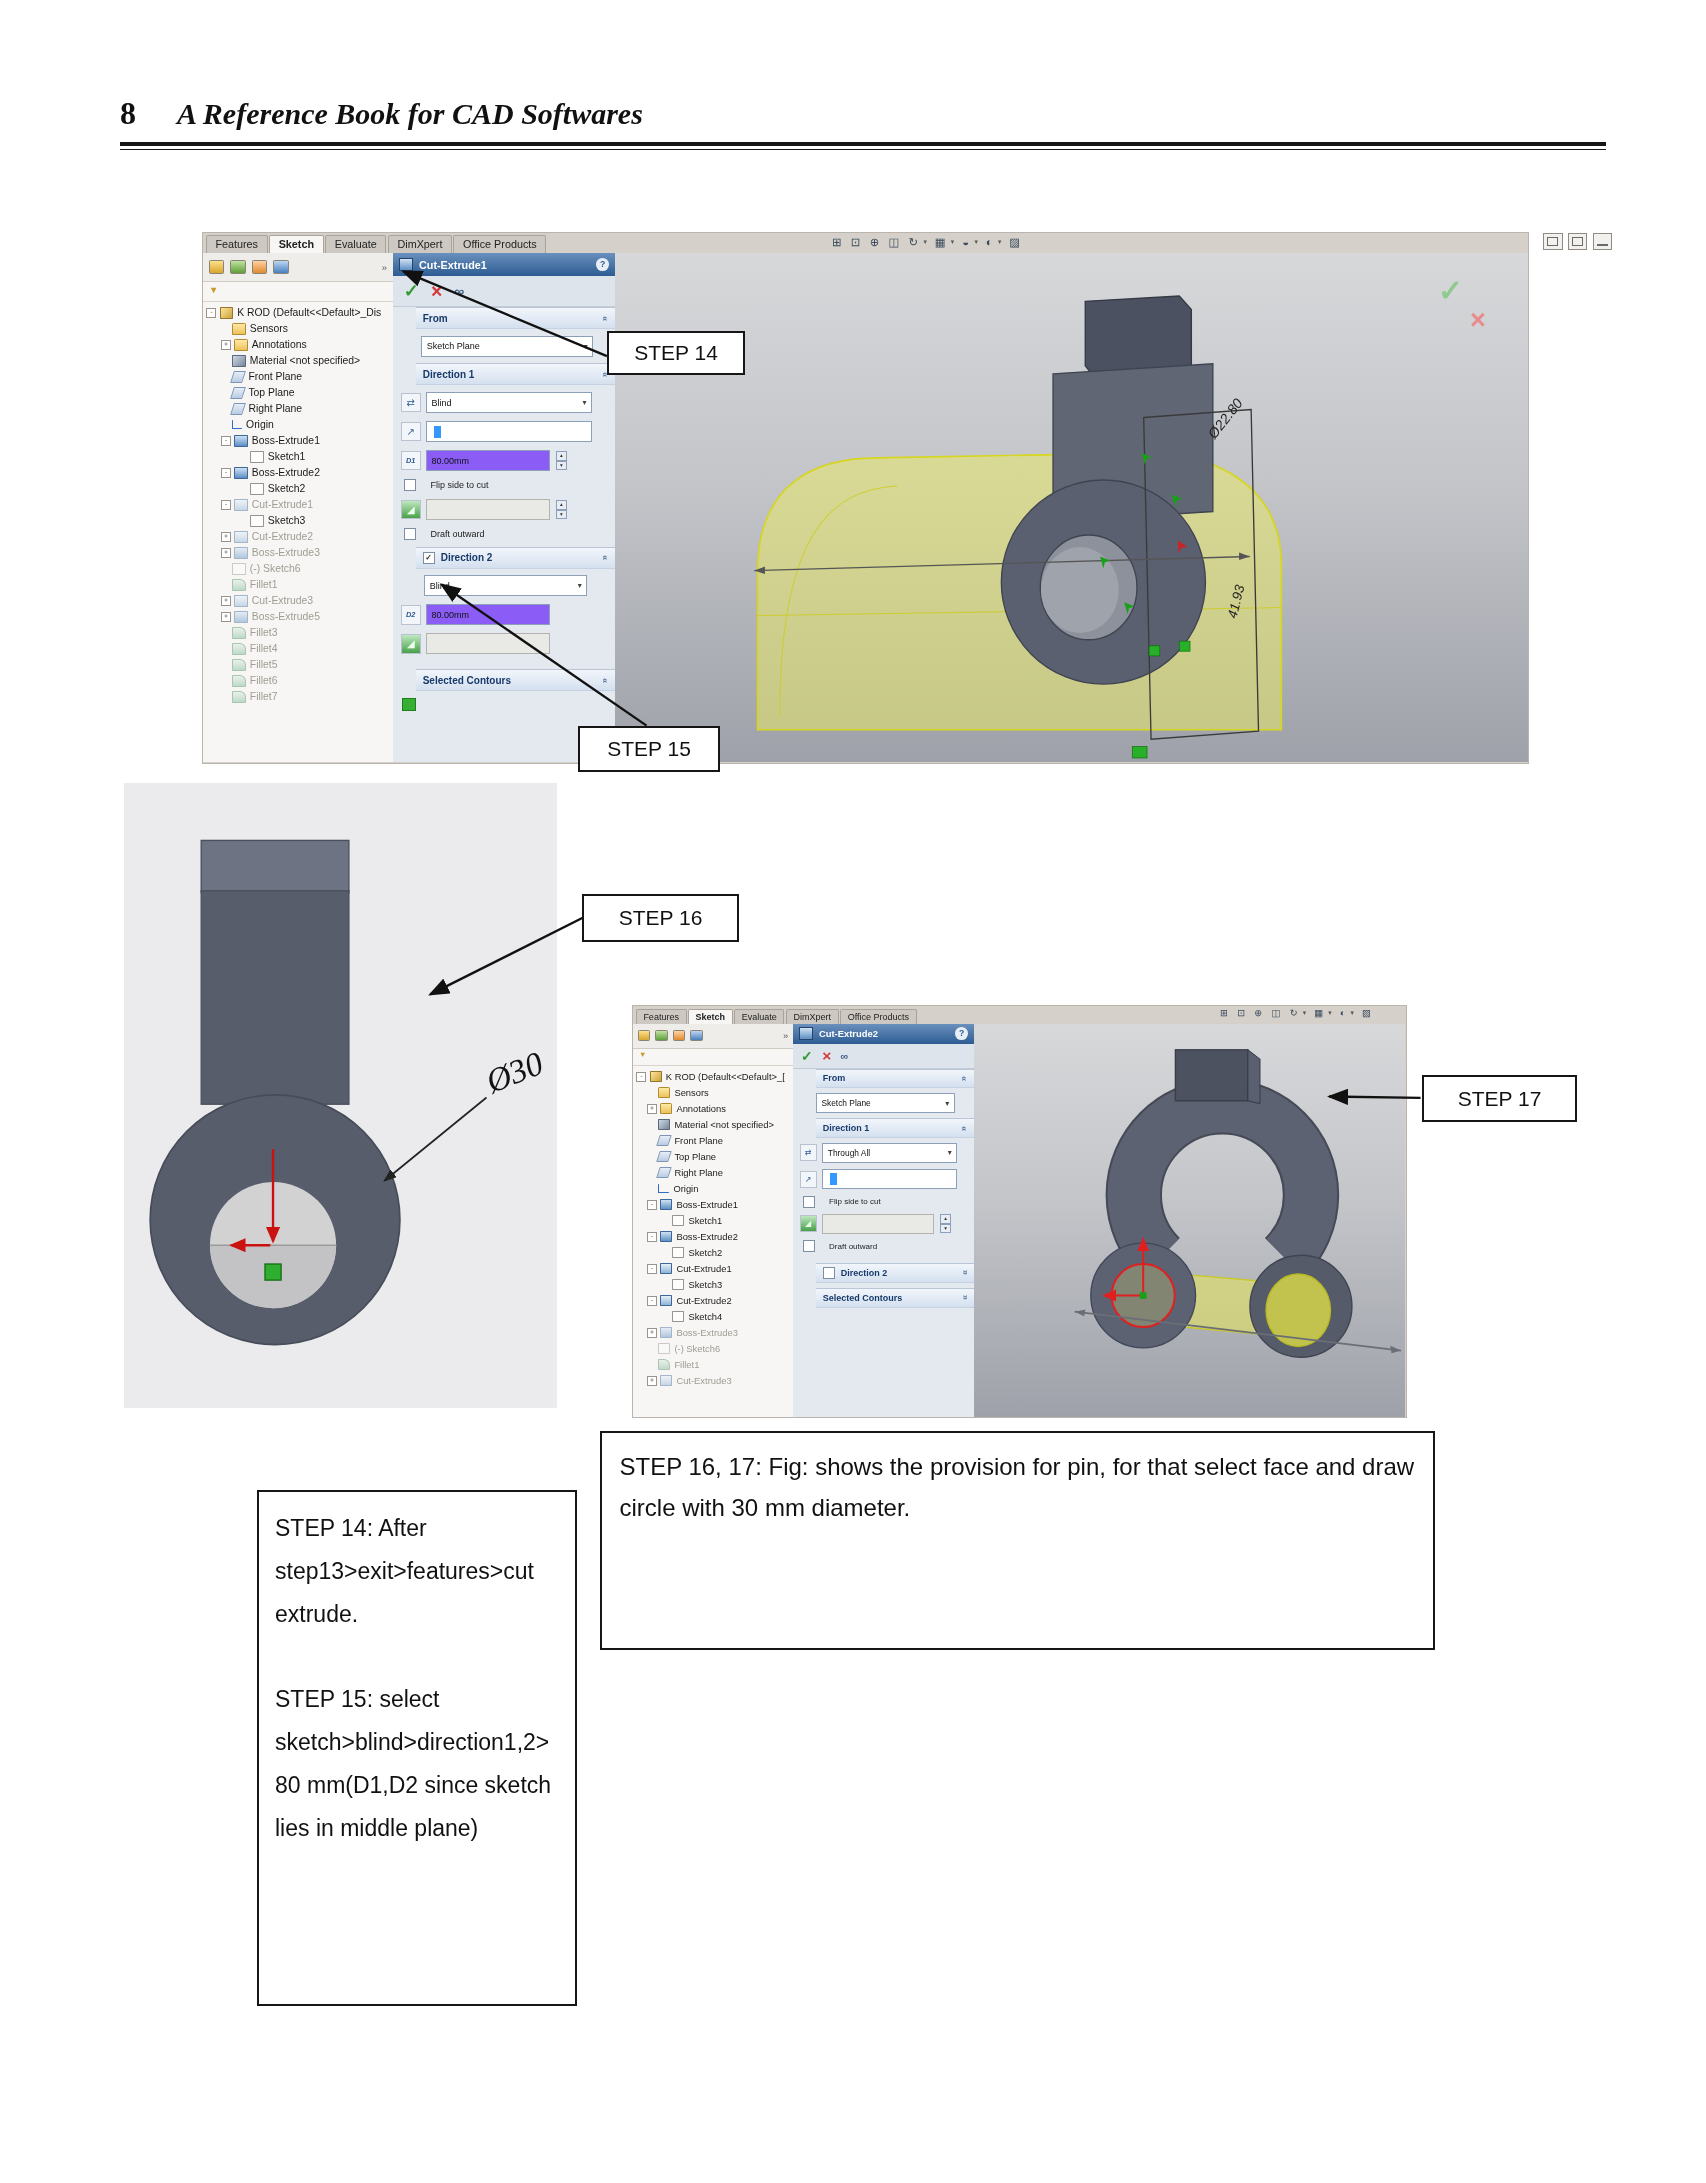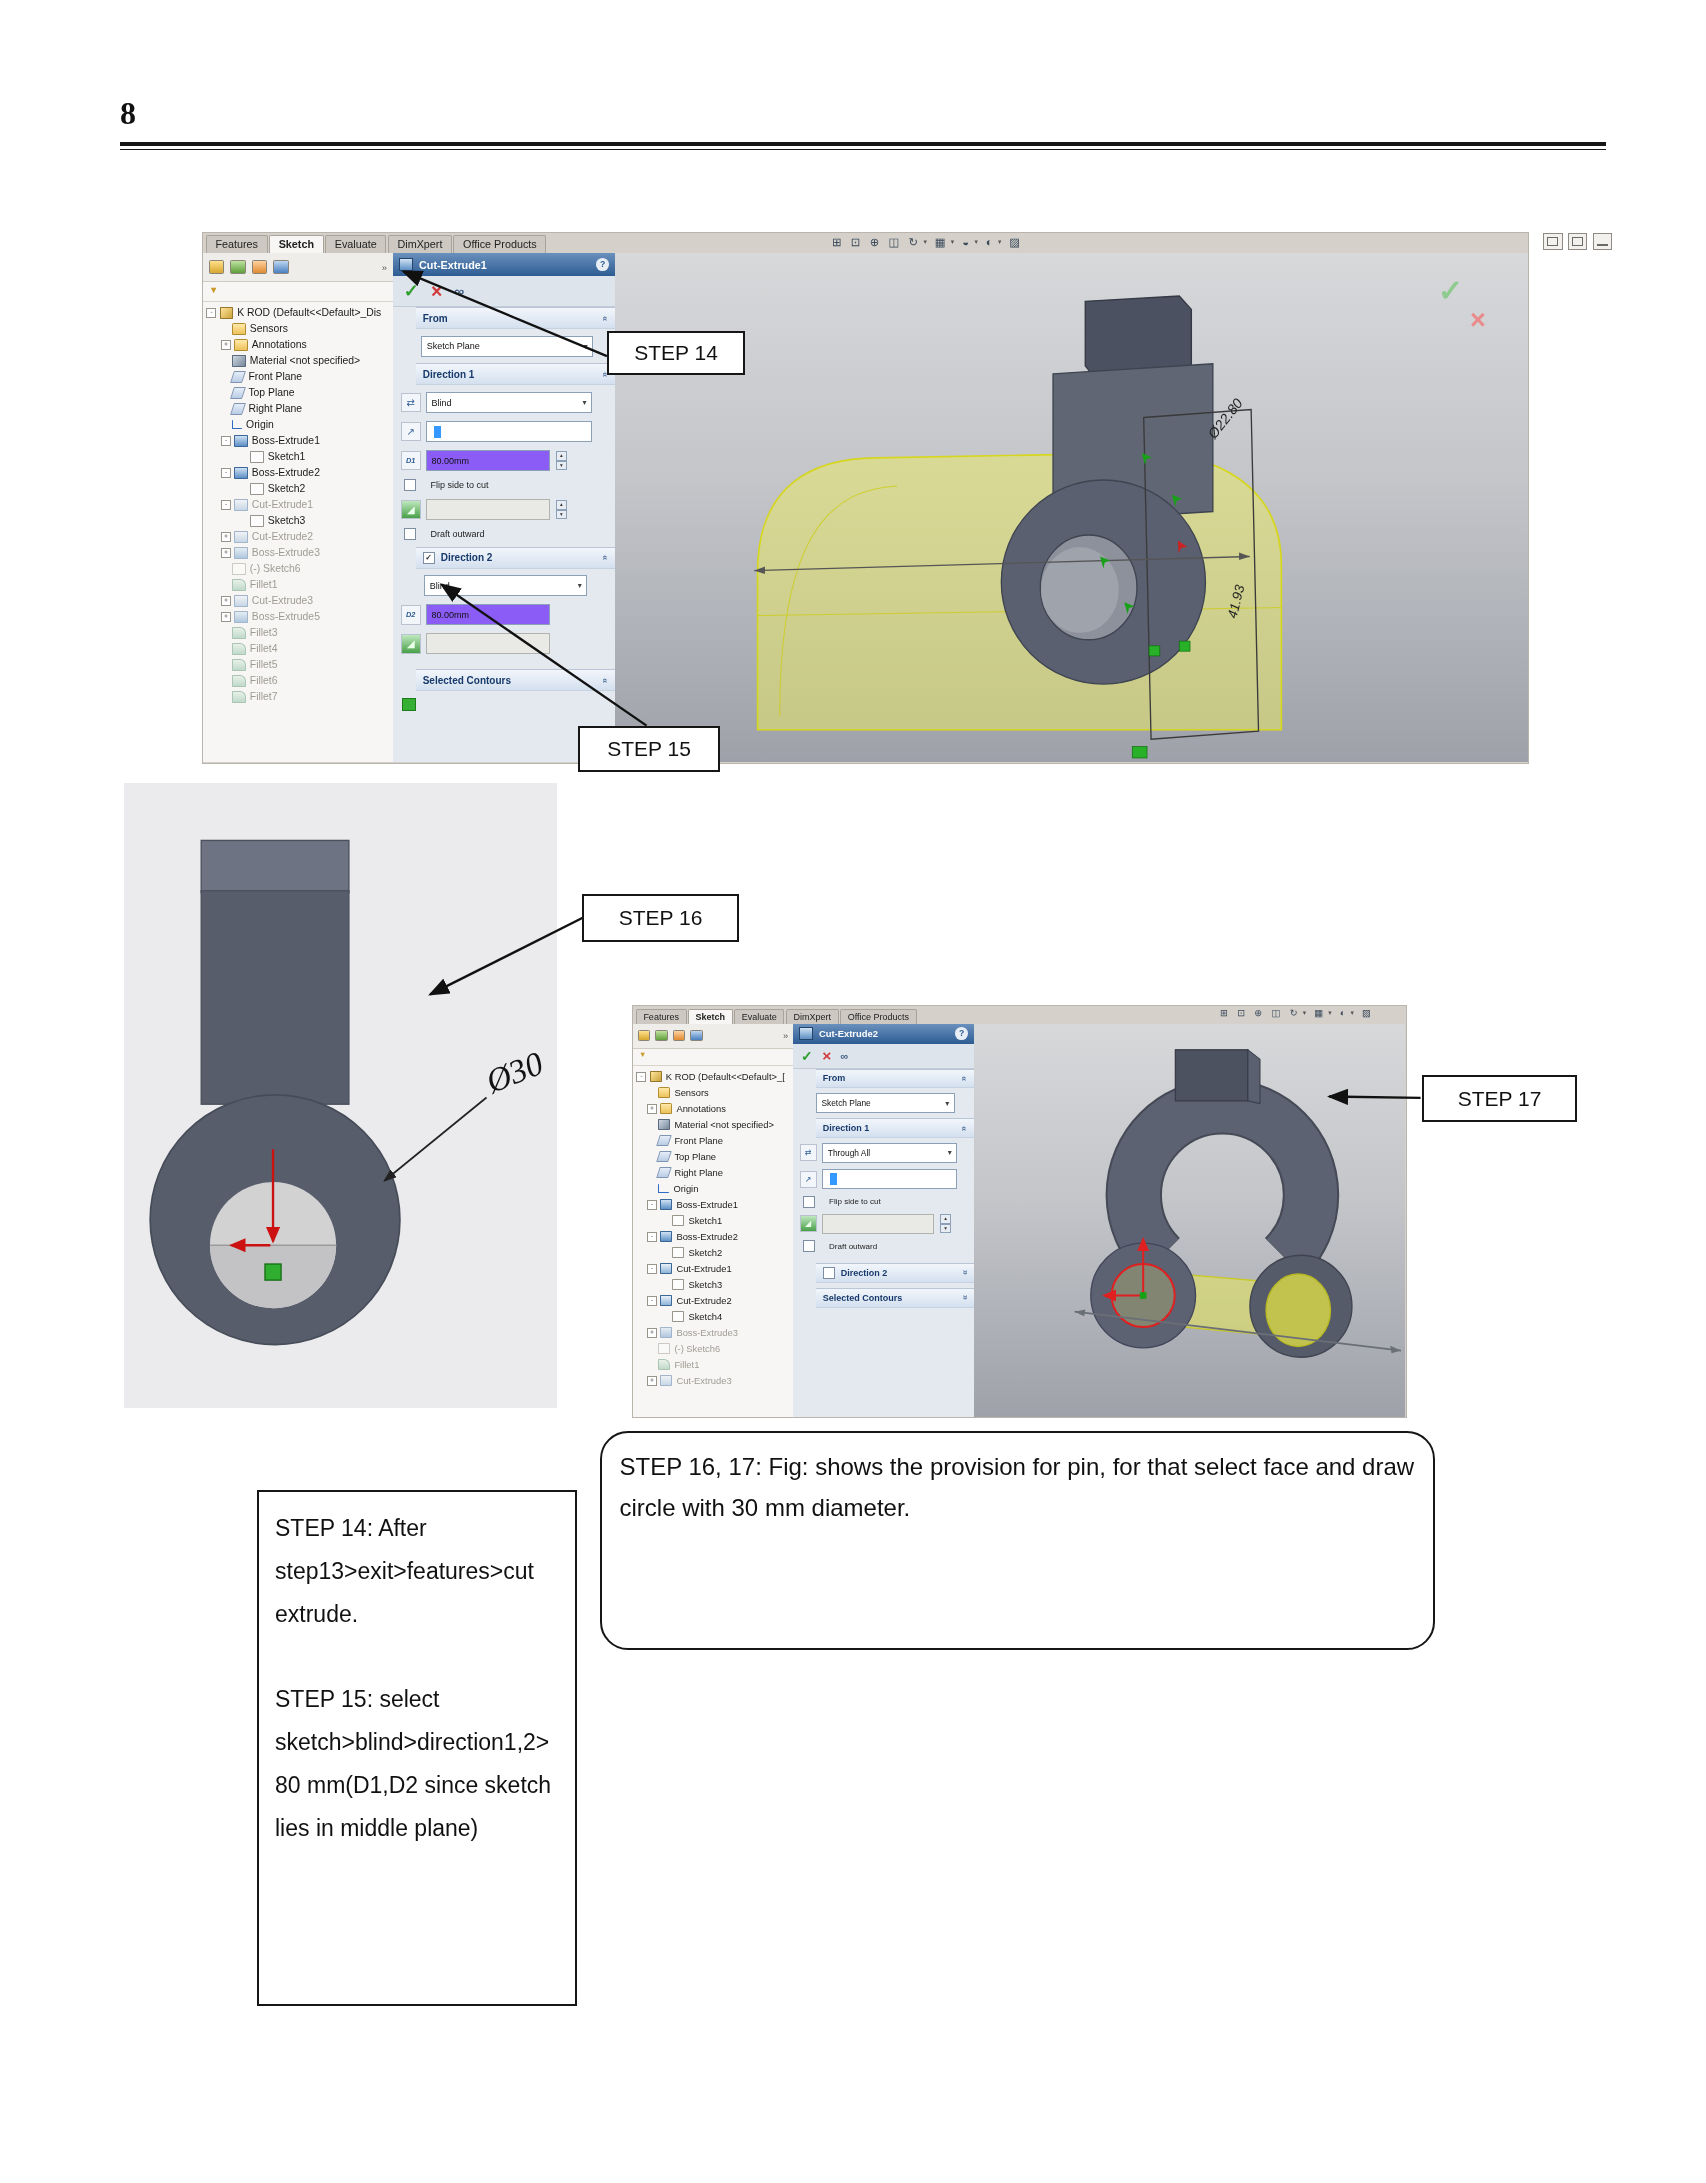--- a/index.html
+++ b/index.html
@@ -127,20 +127,21 @@
   #noteB p + p{margin-top:42px;}
 
   .figwrap{background:#ebebed;}
 </style>
 </head>
 <body>
 
 <div id="page">
 
   <div class="abs pgnum" style="left:120px;top:95px;">8</div>
+  <div class="abs pgtitle" style="left:177px;top:97px;">A Reference Book for CAD Softwares</div>
   <div class="abs rule" style="left:120px;top:142px;width:1486px;"></div>
 
   <div class="abs shot" style="left:202px;top:232px;width:1325px;height:530px;">
     <div class="tabsbar">
       <div class="tabs">
 
       <span class="tab">Features</span>
           <span class="tab active">Sketch</span>
           <span class="tab">Evaluate</span>
           <span class="tab">DimXpert</span>
@@ -764,21 +765,21 @@
       <marker id="ah" markerWidth="9" markerHeight="7" refX="8" refY="3.5" orient="auto">
           <path d="M0,0 L9,3.5 L0,7 Z" fill="#111"></path>
         </marker>
     </defs>
     <line x1="903" y1="530" x2="600" y2="404" stroke="#111" stroke-width="3.5" marker-end="url(#ah)"></line>
     <line x1="962" y1="1080" x2="657" y2="870" stroke="#111" stroke-width="3.5" marker-end="url(#ah)"></line>
     <line x1="867" y1="1366" x2="640" y2="1480" stroke="#111" stroke-width="3.5" marker-end="url(#ah)"></line>
     <line x1="2114" y1="1634" x2="1978" y2="1632" stroke="#111" stroke-width="3.5" marker-end="url(#ah)"></line>
   </svg>
 
-  <div id="noteA" class="abs note" style="left:600px;top:1431px;width:796px;height:202px;border-radius:28px;">
+  <div id="noteA" class="abs note" style="left:600px;top:1431px;width:796px;height:202px;">
     <p>STEP 16, 17: Fig: shows the provision for pin, for that select face and draw circle with 30 mm diameter.</p>
   </div>
   <div id="noteB" class="abs note" style="left:257px;top:1490px;width:284px;height:482px;">
     <p>STEP 14: After step13&gt;exit&gt;features&gt;cut extrude.</p>
     <p>STEP 15: select sketch&gt;blind&gt;direction1,2&gt;80 mm(D1,D2 since sketch lies in middle plane)</p>
   </div>
 
 </div>
 
 

